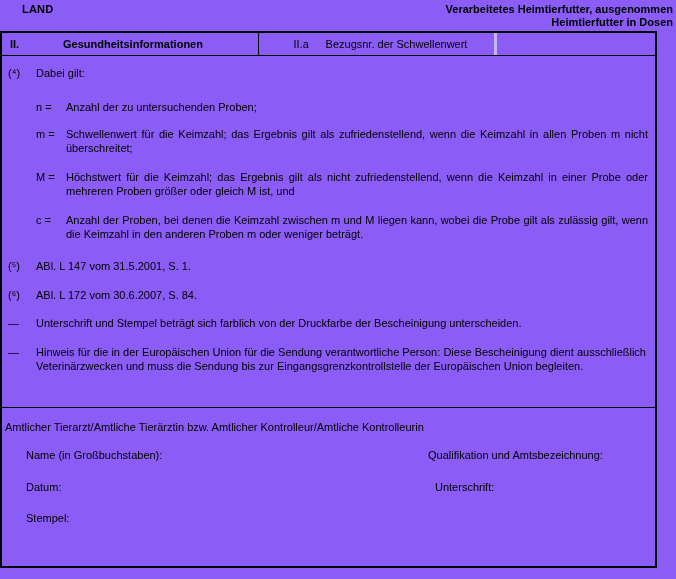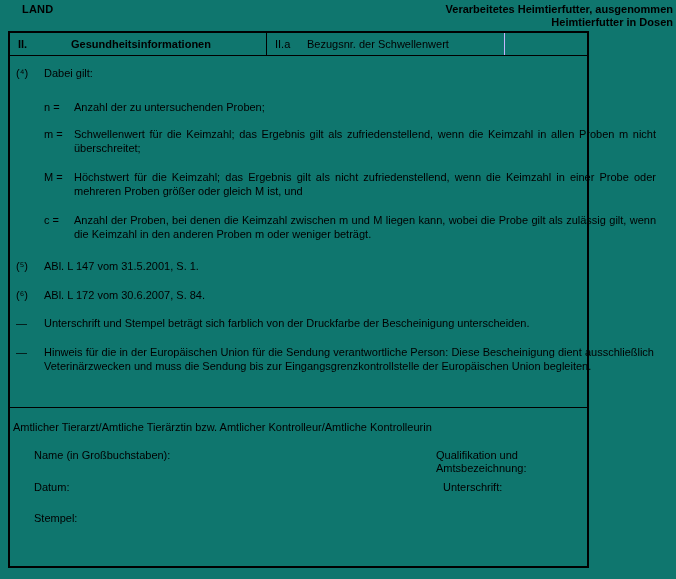--- a/index.html
+++ b/index.html
@@ -4,49 +4,49 @@
 <style>
   * { margin:0; padding:0; box-sizing:border-box; }
   html,body { background:#fff; }
   body {
     width:676px; height:579px;
     font-family:"Liberation Sans", sans-serif;
     font-size:11px; color:#000;
     position:relative;
     overflow:hidden;
   }
-  .page { position:relative; width:676px; height:579px; background:#0f766e; }
+  .page { position:relative; width:676px; height:579px; background:#8b5cf6; }
 
   
   .land {
     position:absolute; left:22px; top:3px;
     font-weight:bold; letter-spacing:0.2px;
   }
   .hdr-right {
     position:absolute; right:3px; top:3px;
     text-align:right; font-weight:bold; line-height:13px;
   }
 
   
   .main-box {
-    position:absolute; left:8px; top:31px;
-    width:581px; height:537px;
+    position:absolute; left:0; top:31px;
+    width:657px; height:537px;
     border:2px solid #000;
   }
 
   
   .header-row {
     position:absolute; left:0; top:0; right:0;
     height:23px;
     display:flex;
     border-bottom:1px solid #000;
   }
   .hcell { display:flex; align-items:center; height:100%; }
   .hc1 { width:257px; border-right:1px solid #000; padding-left:8px; }
-  .hc2 { width:238px; border-right:1px solid #c4b5fd; padding-left:8px; }
+  .hc2 { width:238px; border-right:3px solid #c4b5fd; padding-left:8px;justify-content:center; }
   .hc3 { flex:1; padding-left:7px; position:relative; }
   .hnum  { display:inline-block; width:53px; font-weight:bold; }
   .htitle { font-weight:bold; }
   .hnum2 { display:inline-block; width:32px; }
   .diag { position:absolute; left:0; top:0; width:100%; height:100%; }
 
   
   .para { position:absolute; display:flex; line-height:14px; }
   .marker { flex:0 0 auto; }
   .fn-marker { width:28px; }

